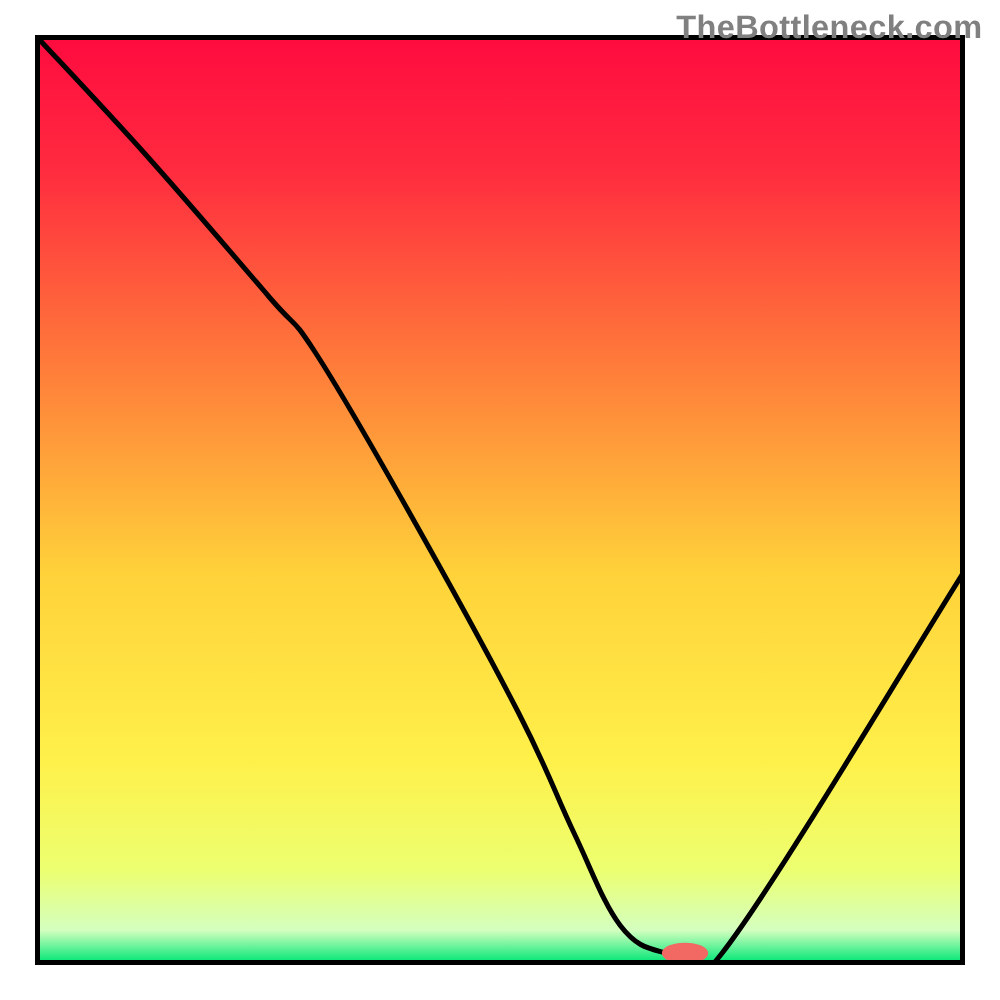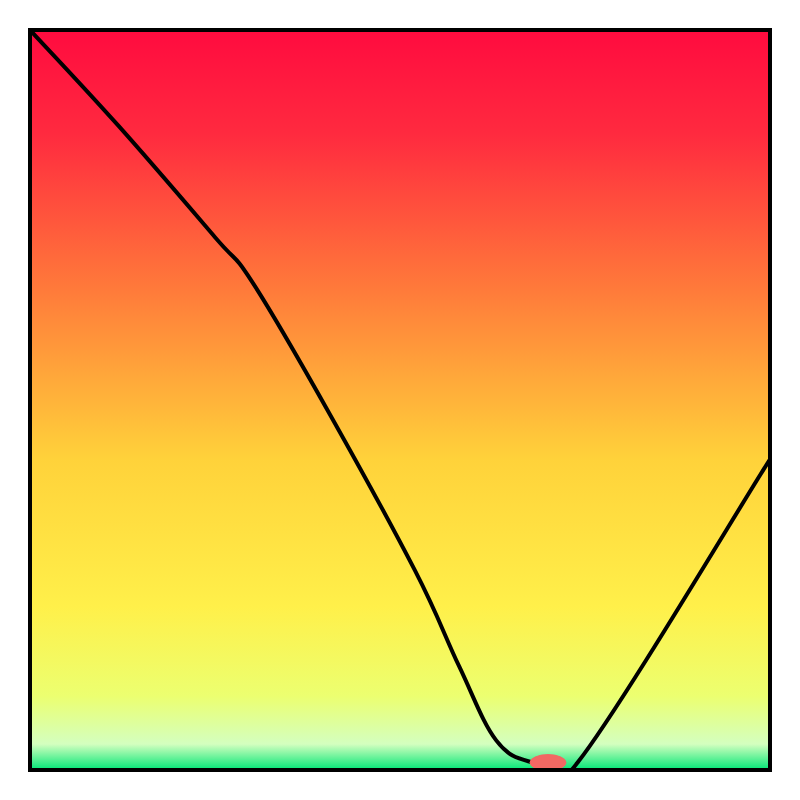--- a/index.html
+++ b/index.html
@@ -31,20 +31,21 @@
     left: 0;
     top: 0;
     width: 800px;
     height: 800px;
   }
 </style>
 </head>
 <body>
 
 <div class="canvas">
+  <div class="watermark">TheBottleneck.com</div>
   <svg class="chart" viewBox="0 0 800 800">
     <defs>
       <linearGradient id="bg-grad" x1="0" y1="0" x2="0" y2="1">
         <stop id="g0" offset="0%" stop-color="#ff0b3f"></stop>
         <stop id="g1" offset="14%" stop-color="#ff2a3f"></stop>
         <stop id="g2" offset="35%" stop-color="#ff7a3a"></stop>
         <stop id="g3" offset="58%" stop-color="#ffd23a"></stop>
         <stop id="g4" offset="78%" stop-color="#fff04a"></stop>
         <stop id="g5" offset="90%" stop-color="#ecff70"></stop>
         <stop id="g6" offset="96.5%" stop-color="#d4ffbf"></stop>

